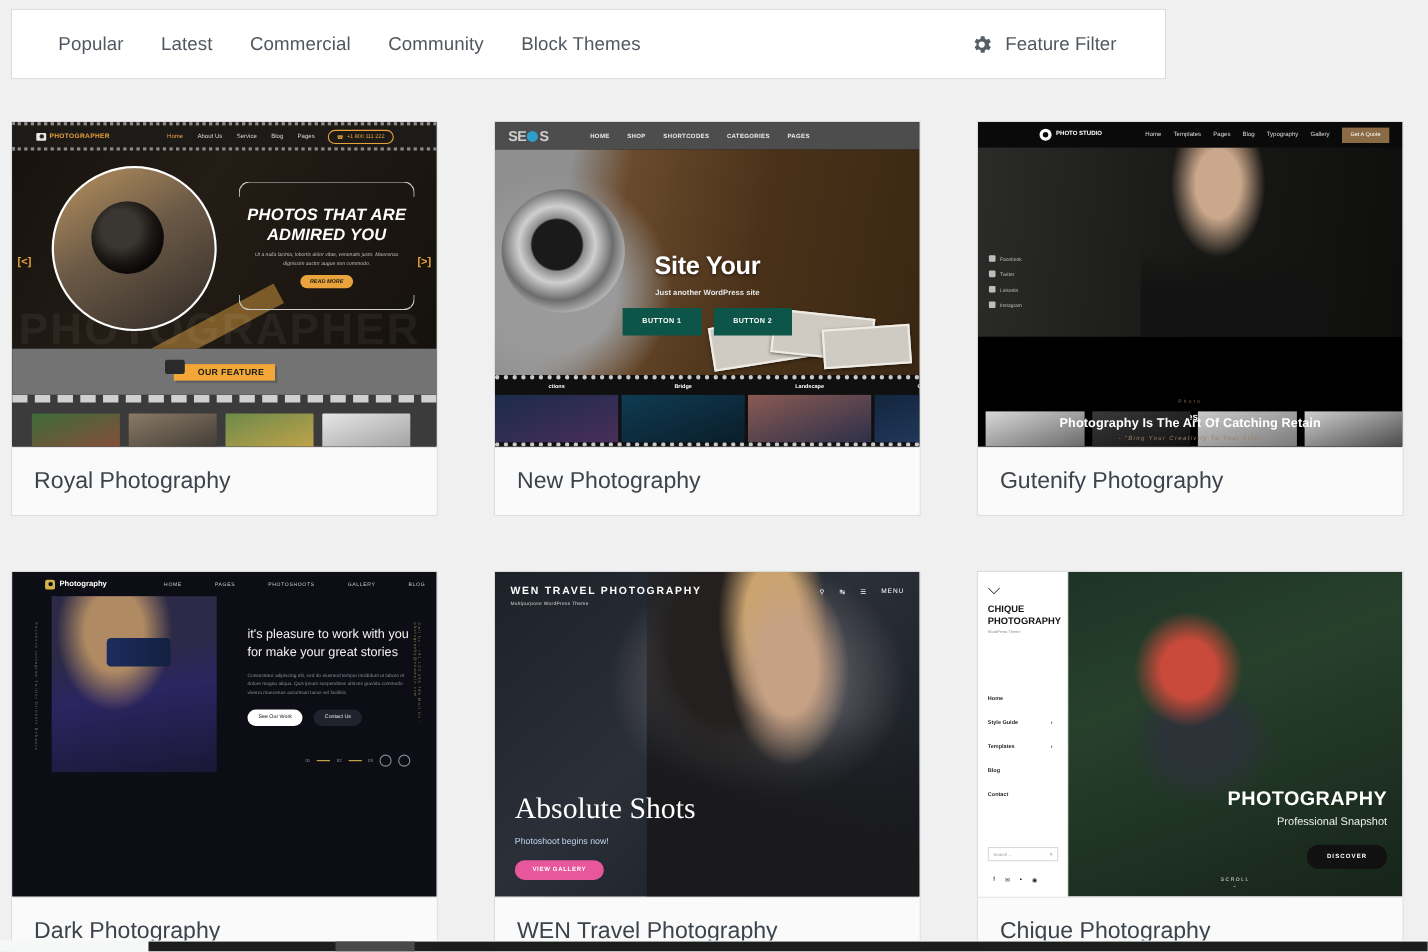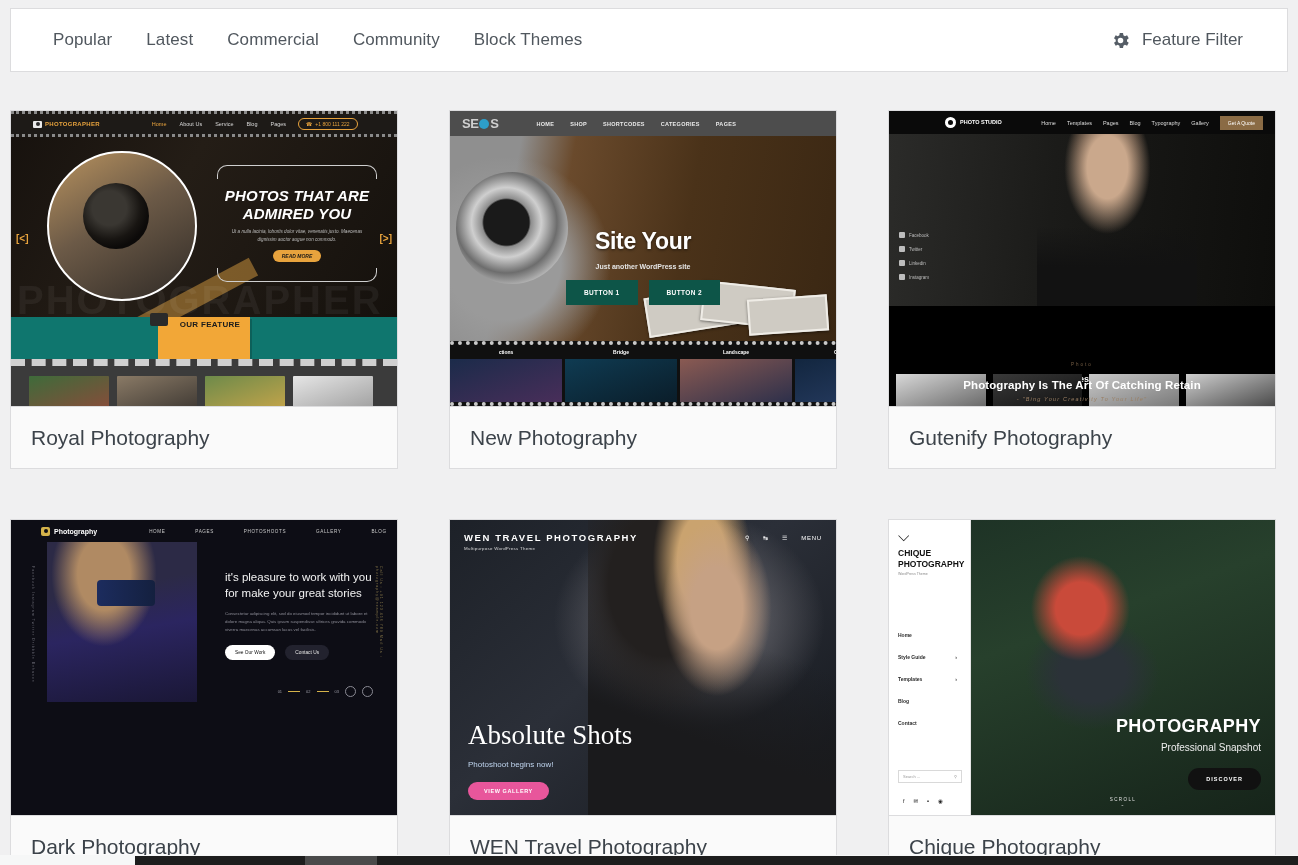--- a/index.html
+++ b/index.html
@@ -7,21 +7,21 @@
     width: 1298px; height: 865px;
     background: #f0f0f1;
     font-family: "Liberation Sans", sans-serif;
     overflow: hidden;
   }
   .page { position: relative; width: 1298px; height: 865px; }
 
   
   .filter-bar {
     position: absolute; left: 10px; top: 8px;
-    width: 1278px; height: 64px;
+    width: 1050px; height: 64px;
     background: #fff;
     border: 1px solid #dcdcde;
     display: flex; align-items: center;
     padding: 0 20px 0 42px;
   }
   .filter-links { display: flex; align-items: center; gap: 34px; }
   .filter-link {
     font-size: 17px; color: #50575e; cursor: pointer;
     letter-spacing: .1px; white-space: nowrap;
   }
@@ -130,21 +130,21 @@
     color: #1c1a17; font-size: 5px; font-weight: bold;
     padding: 3px 9px; border-radius: 9px;
   }
   .c1-arw {
     position: absolute; color: #e8a33d; font-size: 10px; font-weight: bold;
     top: 96px;
   }
   .c1-arw.l { left: 5px; } .c1-arw.r { right: 5px; }
   .c1-feature {
     position: absolute; top: 206px; left: 0; right: 0; height: 42px;
-    background: #0f766e; display: flex; justify-content: center;
+    background: #737373; display: flex; align-items: center; justify-content: center;
   }
   .c1-ftag {
     background: #f2a737; color: #1b1b1b; font-size: 8px; font-weight: bold;
     padding: 3px 10px 3px 22px; position: relative; letter-spacing: .3px;
     box-shadow: 2px 2px 0 rgba(0,0,0,.18);
   }
   .c1-ftag:before {
     content:''; position: absolute; left: -8px; top: -4px;
     width: 18px; height: 13px; background: #2a2a2a; border-radius: 2px;
   }

